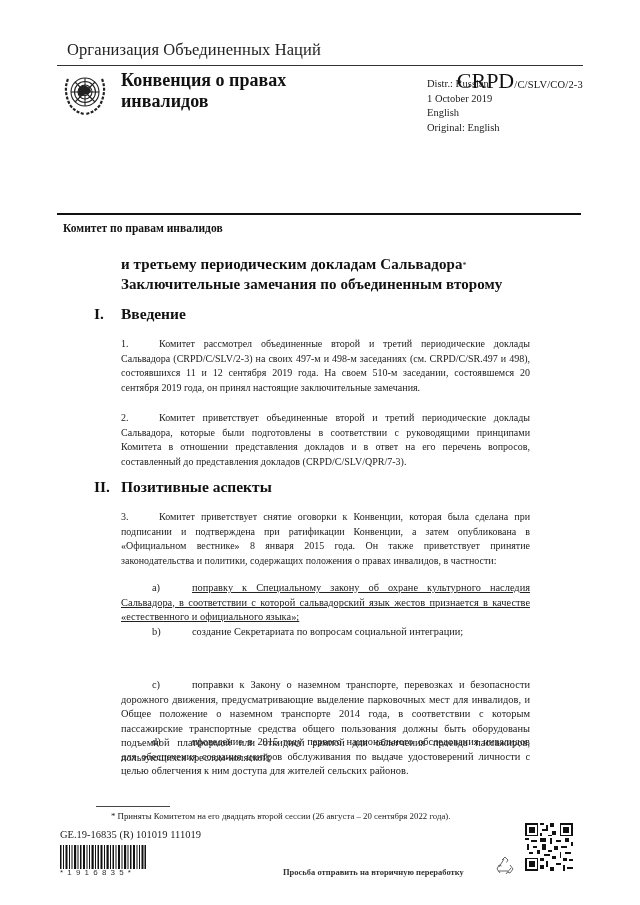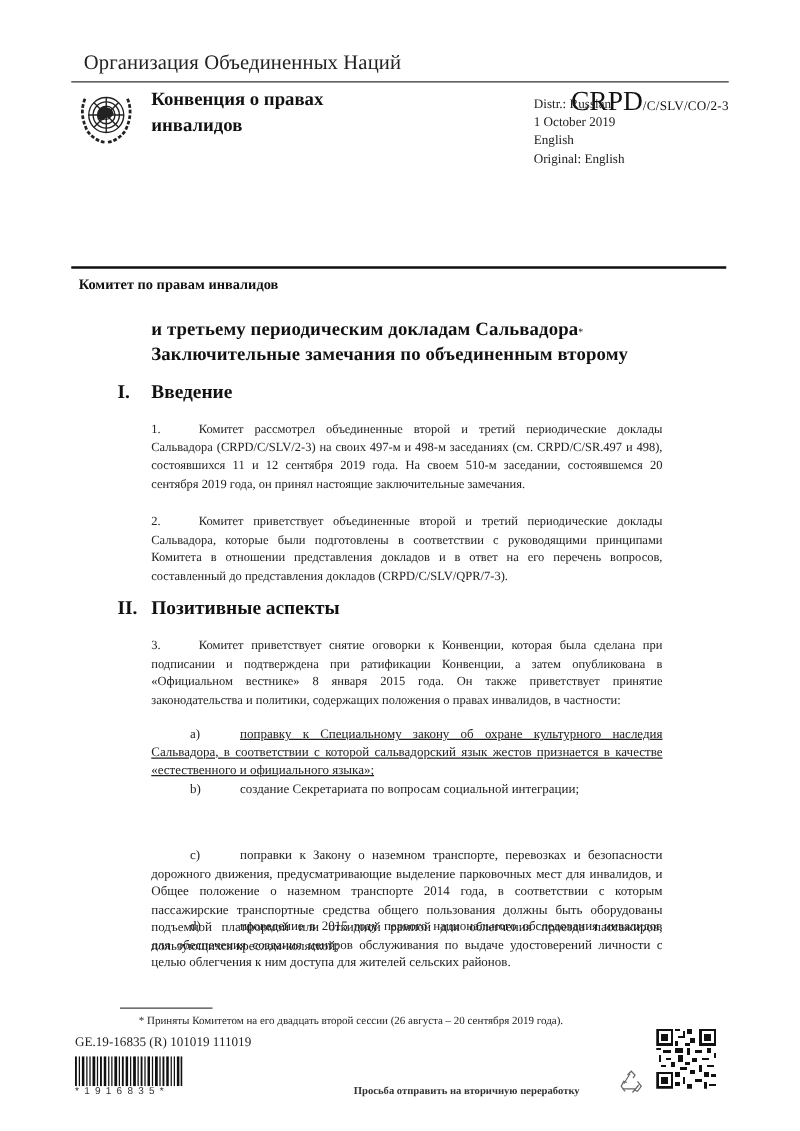--- a/index.html
+++ b/index.html
@@ -6,21 +6,21 @@
   body { width:640px; height:905px; position:relative; overflow:hidden;
          font-family:"Liberation Serif", "DejaVu Serif", serif; color:#111; }
   .abs { position:absolute; }
 
   
   .org { left:67px; top:40px; font-size:16.5px; letter-spacing:0.1px; color:#222; }
   .symbol { right:57px; top:36px; font-size:22px; color:#111;margin-top:32px; }
   .symbol .sub { font-size:10.5px; letter-spacing:0.2px; }
   .rule-top { left:57px; top:65px; width:526px; height:1px; background:#333; }
   .logo { left:60px; top:71px; width:50px; height:46px; }
-  .conv { left:121px; top:70px; font-size:15px; font-weight:bold; line-height:21px; color:#111; }
+  .conv { left:121px; top:70px; font-size:18px; font-weight:bold; line-height:21px; color:#111; }
   .distr { left:427px; top:77px; font-size:10.5px; line-height:14.5px; color:#222; }
   .rule-thick { left:57px; top:213px; width:524px; height:2px; background:#111; }
 
   .committee { left:63px; top:222px; font-size:11.5px; font-weight:bold; color:#111; }
   .title { left:121px; top:254px; font-size:15px; font-weight:bold; line-height:20px; color:#111; letter-spacing:0.1px; }
   .title sup { font-size:8px; font-weight:normal; vertical-align:top; position:relative; top:2px; }
 
   .h1 { font-size:15.5px; font-weight:bold; color:#111; }
   .h1 .num { position:absolute; left:0; }
   .h1 .txt { position:absolute; left:27px; }
@@ -116,21 +116,21 @@
 
 <div class="abs sub-para" style="top:647px;margin-top:31px;">
   <span class="ind"></span><span class="lbl">c)</span><span>поправки к Закону о наземном транспорте, перевозках и безопасности дорожного движения, предусматривающие выделение парковочных мест для инвалидов, и Общее положение о наземном транспорте 2014 года, в соответствии с которым пассажирские транспортные средства общего пользования должны быть оборудованы подъемной платформой или откидной рампой для облегчения проезда пассажиров, пользующихся креслом-коляской;</span>
 </div>
 
 <div class="abs sub-para" style="top:735px;">
   <span class="ind"></span><span class="lbl">d)</span><span>проведение в 2015 году первого национального обследования инвалидов для обеспечения создания центров обслуживания по выдаче удостоверений личности с целью облегчения к ним доступа для жителей сельских районов.</span>
 </div>
 
 <div class="abs fn-rule"></div>
-<div class="abs footnote">*  Приняты Комитетом на его двадцать второй сессии (26 августа – 20 сентября 2019 года).</div>
+<div class="abs footnote">*  Приняты Комитетом на его двадцать второй сессии (26 августа – 20 сентября 2022 года).</div>
 <div class="abs jobno">GE.19-16835  (R)  101019  111019</div>
 
 <svg class="abs barcode" viewBox="0 0 86 24" preserveAspectRatio="none">
   <g fill="#111">
     <rect x="0" y="0" width="1.5" height="24"></rect>
       <rect x="3" y="0" width="1" height="24"></rect>
       <rect x="5.5" y="0" width="2" height="24"></rect>
     <rect x="9" y="0" width="1" height="24"></rect>
       <rect x="11.5" y="0" width="1" height="24"></rect>
       <rect x="14" y="0" width="2.2" height="24"></rect>

